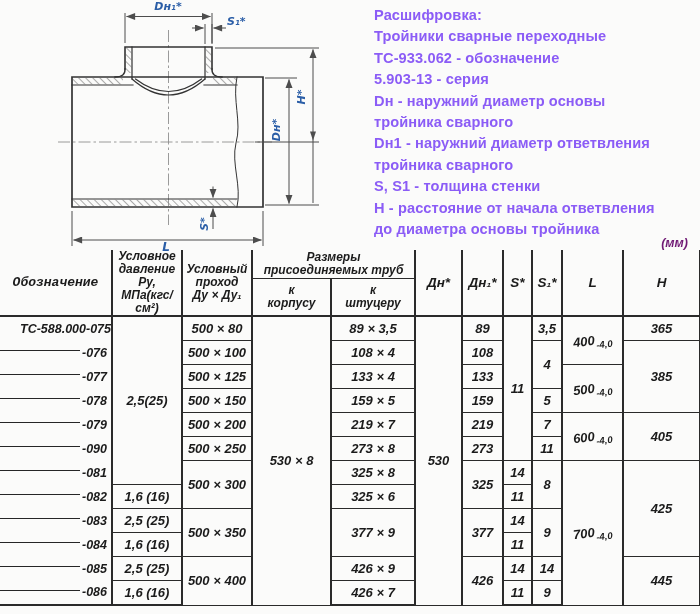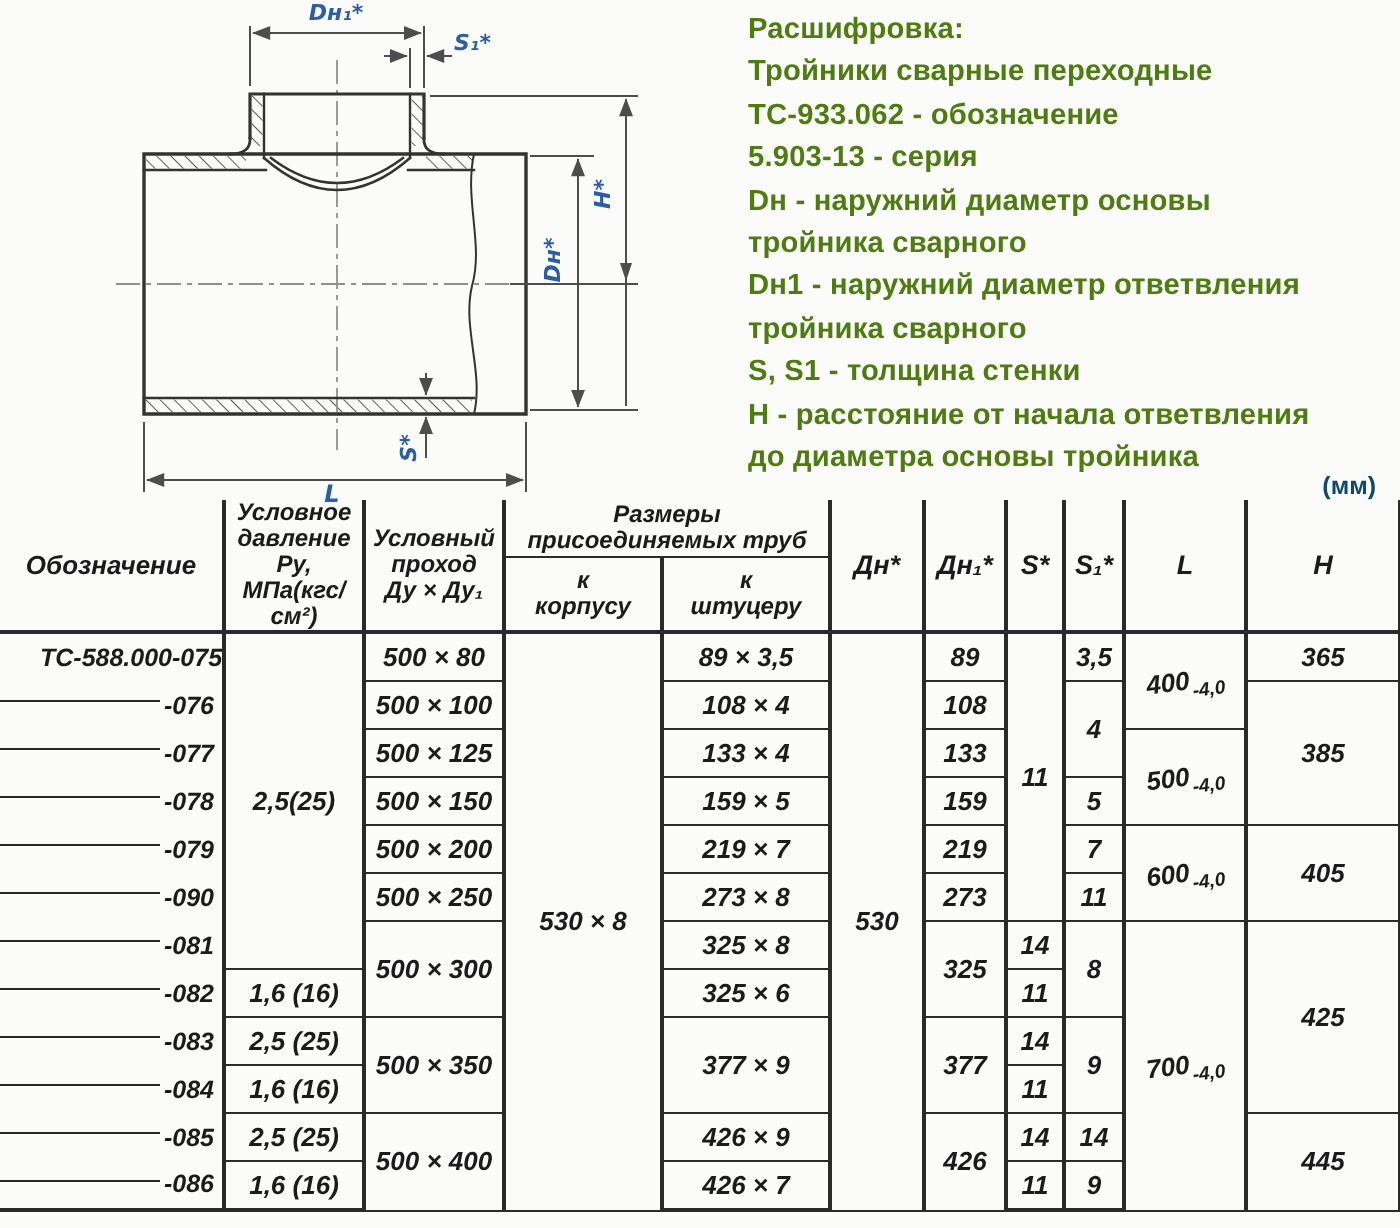--- a/index.html
+++ b/index.html
@@ -5,40 +5,40 @@
   html,body{margin:0;padding:0;}
   body{width:700px;height:614px;position:relative;background:#fbfbfa;
        font-family:"Liberation Sans",sans-serif;overflow:hidden;color:#1d1d1d;}
 
   
   .drawing{position:absolute;left:0;top:0;width:370px;height:262px;}
 
   
   .legend{position:absolute;left:374px;top:5px;width:326px;
           font-size:14.6px;line-height:21.4px;font-weight:bold;
-          color:#4d7c0f;letter-spacing:.1px;}
+          color:#8b5cf6;letter-spacing:.1px;}
   .legend .lline{white-space:nowrap;}
 
   
   .mm-note{position:absolute;top:236px;right:12px;font-size:12.5px;
-           font-weight:bold;color:#0c4a6e;}
+           font-style:italic;font-weight:bold;color:#701a75;}
 
   
   table.spec{position:absolute;left:0;top:250px;width:700px;
              border-collapse:collapse;table-layout:fixed;
              font-style:italic;font-weight:bold;color:#1b1b1b;}
   .spec th,.spec td{border:1.4px solid #2a2a2a;border-left-width:2.1px;border-right-width:2.1px;
              padding:0;text-align:center;vertical-align:middle;
              font-weight:bold;overflow:hidden;}
   .spec th{font-size:12px;line-height:13px;white-space:pre-line;border-top:none;}
   .spec td{font-size:13px;height:23px;}
   .spec .hr1 th{border-bottom-width:2.6px;}
   .spec .hr1 th.h-sizes{border-bottom-width:1.4px;}
   .spec .hr2 th{border-bottom-width:2.6px;height:36px;}
-  .spec .h-desig{font-size:13px;}
+  .spec .h-desig{font-size:13px;font-family:Liberation Mono, monospace;}
   .spec .h-letter{font-size:13.5px;}
   .spec col.c1{width:112px;} .spec col.c2{width:70px;} .spec col.c3{width:70px;}
   .spec col.c4{width:79px;} .spec col.c5{width:84px;} .spec col.c6{width:47px;}
   .spec col.c7{width:41px;} .spec col.c8{width:29px;} .spec col.c9{width:30px;}
   .spec col.c10{width:61px;} .spec col.c11{width:77px;}
   .spec td.td-desig{border-top:none;border-bottom:none;border-left:none;}
   .spec tr.last td{border-bottom:2.6px solid #2a2a2a;margin-left:20px;}
   .spec td:last-child{border-right-width:2.2px;}
   .dwrap{display:flex;align-items:center;height:100%;}
   .dwrap .dln{flex:1 1 auto;border-top:1.7px solid #262626;transform:translateY(-2px);}

